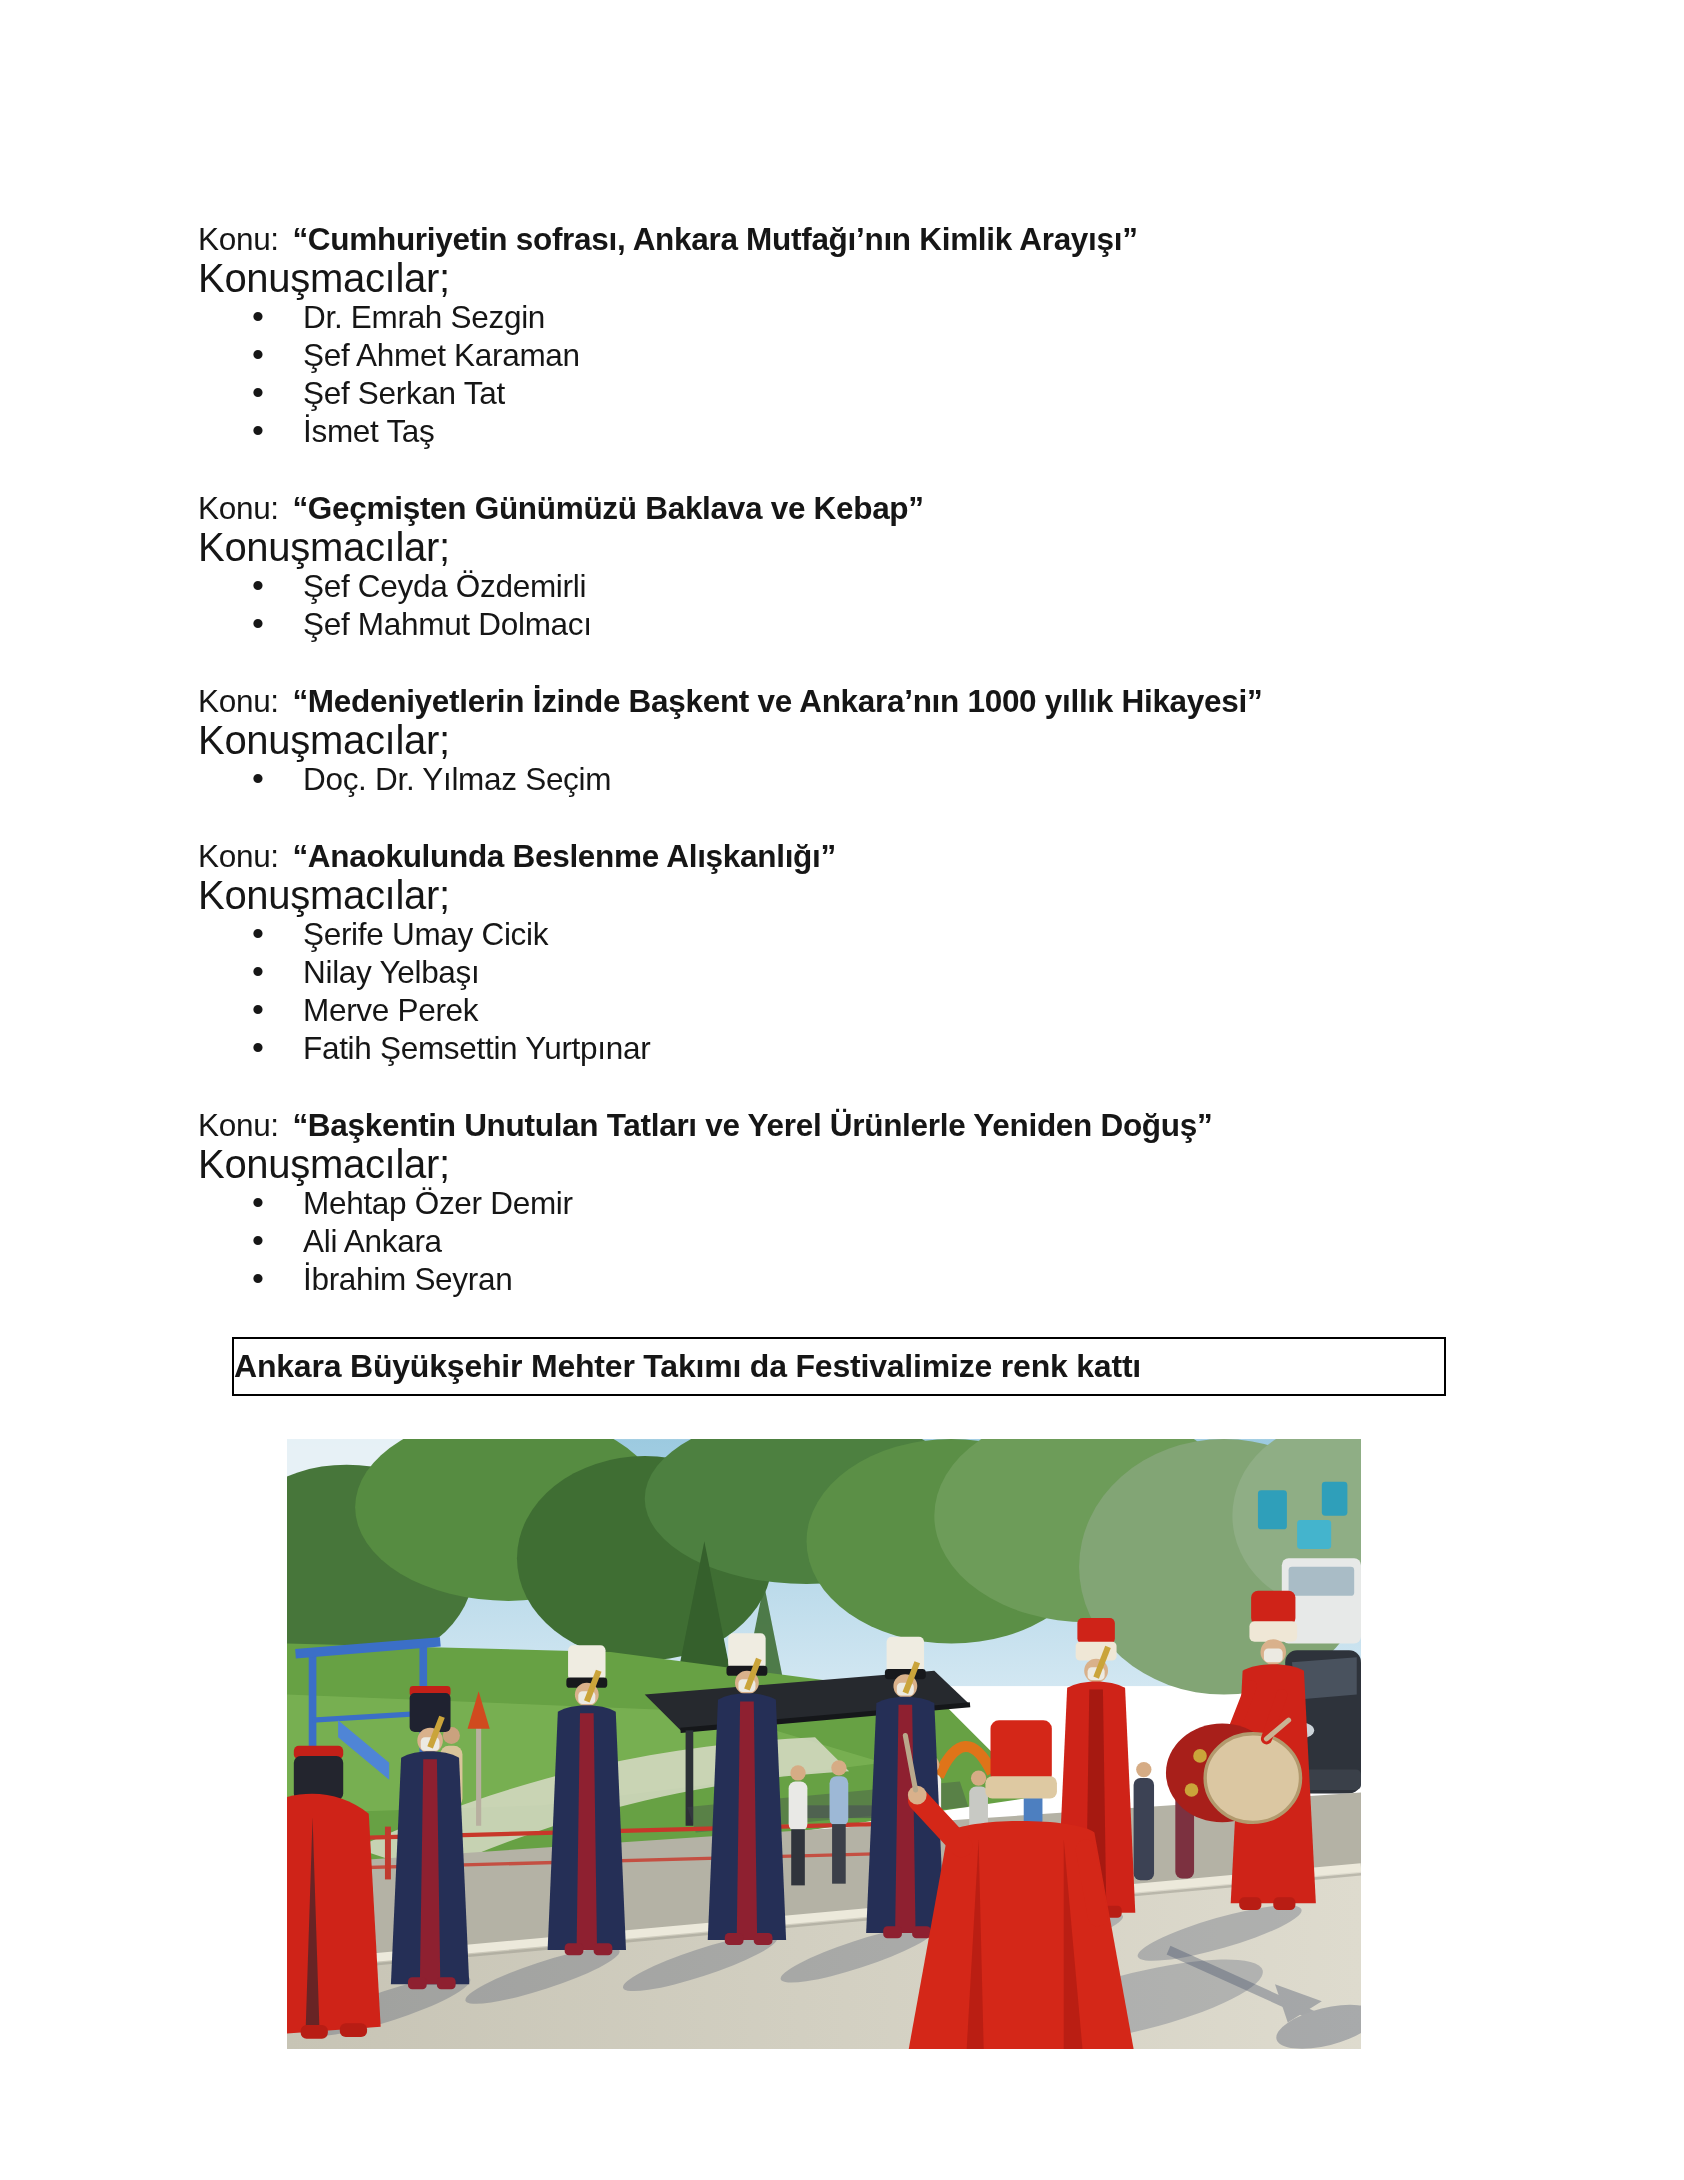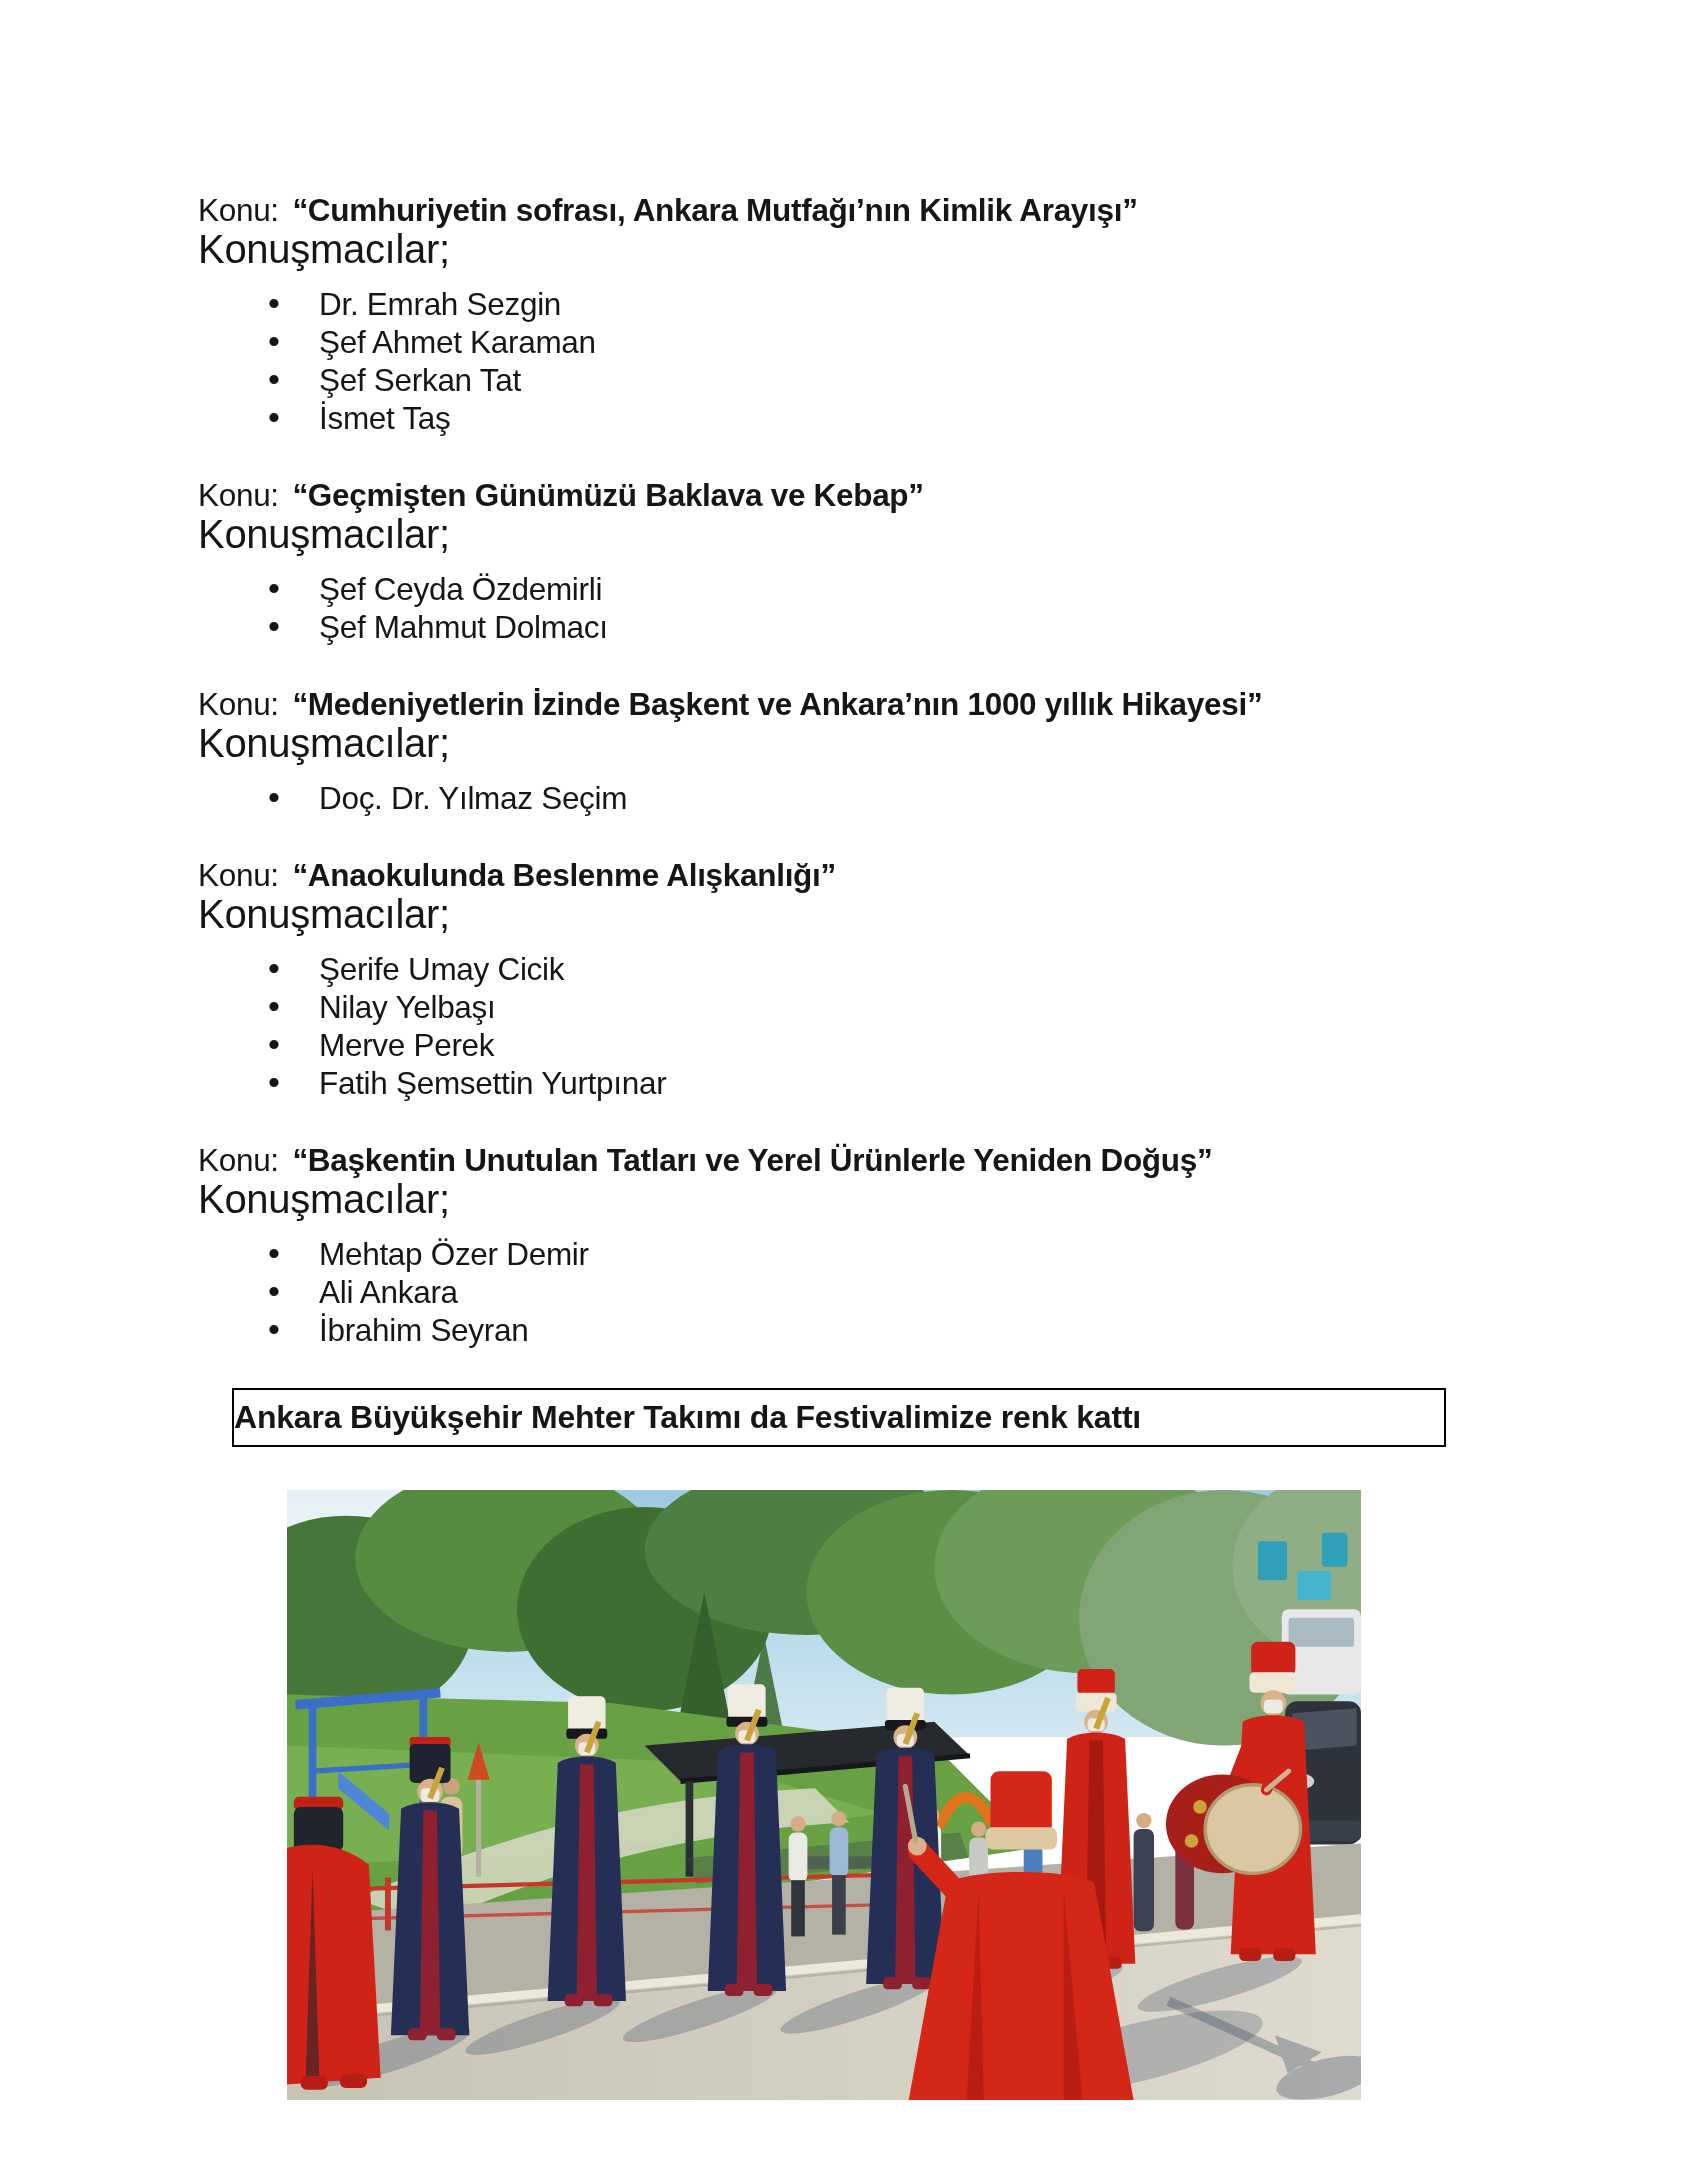--- a/index.html
+++ b/index.html
@@ -7,41 +7,41 @@
     position:relative;
     width:1685px;height:2181px;
     background:#ffffff;
     font-family:"Liberation Sans", sans-serif;
     color:#161616;
     overflow:hidden;
     margin:0 auto;
   }
   .doc{
     position:absolute;
-    left:198px;top:191px;
+    left:198px;top:220px;
     width:1329px;
   }
   .section{margin:0 0 39px 0;}
   .konu{
     margin:0;
     font-size:31.5px;
     line-height:39px;
     white-space:nowrap;
     letter-spacing:-0.3px;
   }
   .konu .label{font-weight:400;}
   .konu .title{font-weight:700;margin-left:13.6px;}
   .speakers-label{
     margin:0;
     font-size:40px;
     line-height:39px;
     letter-spacing:-0.3px;
   }
   ul.speakers{
-    margin:16px;padding:0;list-style:none;
+    margin:0;padding:0;list-style:none;
   }
   ul.speakers li{
     position:relative;
     font-size:31.5px;
     line-height:38px;
     padding-left:105px;
     letter-spacing:-0.3px;
   }
   ul.speakers li::before{
     content:"•";

